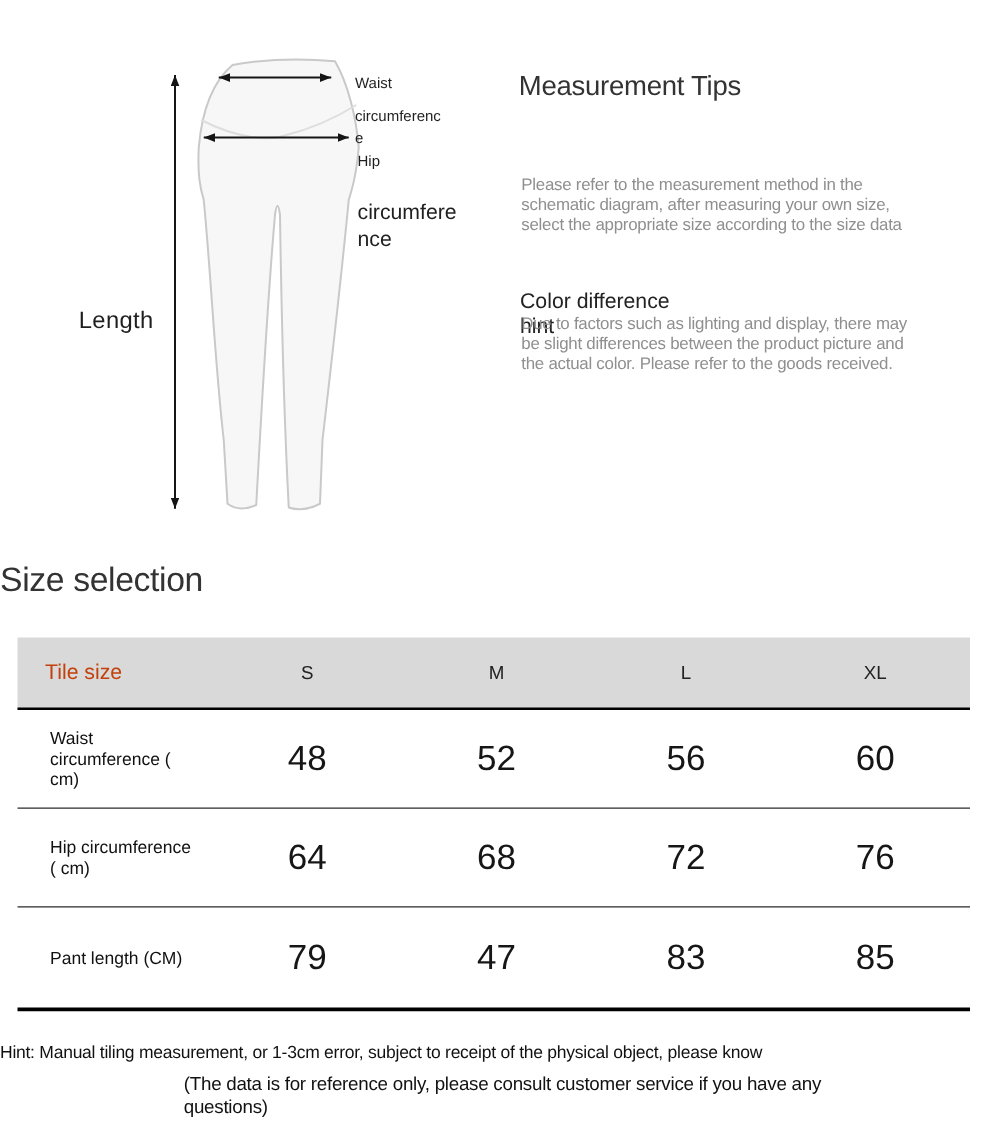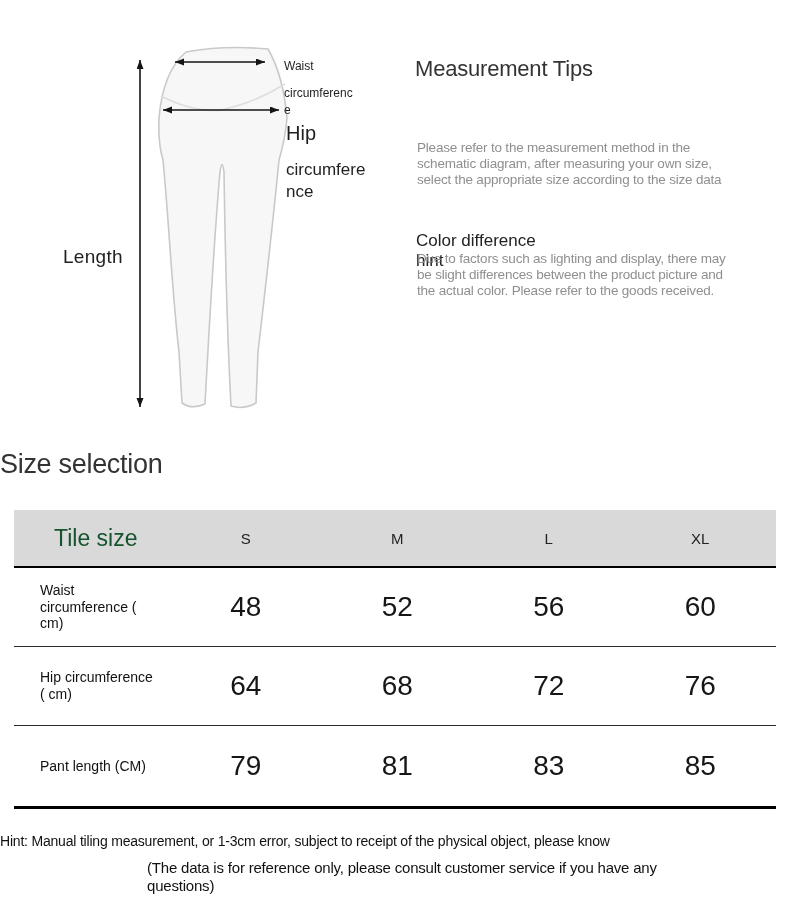--- a/index.html
+++ b/index.html
@@ -5,34 +5,34 @@
   html,body{margin:0;padding:0;background:#ffffff;}
   .page{
     position:relative;width:790px;height:918px;background:#ffffff;overflow:hidden;
     font-family:"Liberation Sans","DejaVu Sans",sans-serif;color:#222;
   }
   
   .diagram-svg{position:absolute;left:0;top:0;}
   .dlabel{position:absolute;color:#1f1f1f;margin-top:33px;}
   .lbl-waist{left:284px;top:26px;font-size:12px;}
   .lbl-waist-circ{left:284px;top:52px;width:72px;font-size:12px;line-height:1.45;word-break:break-all;}
-  .lbl-hip{left:286px;top:89px;font-size:20px;}
+  .lbl-hip{left:286px;top:89px;font-size:12px;}
   .lbl-hip-circ{left:286px;top:126px;width:86px;font-size:17px;line-height:1.3;word-break:break-all;}
   .lbl-length{left:63px;top:213px;font-size:19px;letter-spacing:.3px;}
   
   .tips-title{position:absolute;left:415px;top:56px;font-size:22px;font-weight:500;color:#333;letter-spacing:-.2px;}
   .tips-body{position:absolute;left:417px;top:96px;width:318px;font-size:13.5px;line-height:1.17;color:#8f8f8f;letter-spacing:-.2px;margin-top:44px;}
   .color-title{position:absolute;left:416px;top:203px;width:140px;font-size:17px;line-height:1.15;color:#222;margin-top:28px;}
   .color-body{position:absolute;left:417px;top:251px;width:322px;font-size:13.5px;line-height:1.17;color:#8f8f8f;letter-spacing:-.2px;}
   
   .size-title{position:absolute;left:0;top:449px;width:790px;text-align:left;font-size:27px;color:#333;letter-spacing:-.3px;}
   .size-table{position:absolute;left:14px;top:510px;width:762px;}
   .trow{display:grid;grid-template-columns:156px 1fr 1fr 1fr 1fr;align-items:center;}
   .thead{height:56px;background:#d9d9d9;border-bottom:2px solid #000;}
-  .th-label{padding-left:40px;font-size:23px;color:#14532d;}
+  .th-label{padding-left:22px;font-size:17px;color:#c2410c;}
   .th-size{text-align:center;font-size:15px;color:#222;}
   .tbody-row{height:78px;border-bottom:1px solid #2b2b2b;}
   .tbody-row.last{height:80px;border-bottom:3px solid #000;}
   .td-label{padding-left:26px;font-size:14px;line-height:1.2;color:#111;}
   .td-label span{display:inline-block;width:118px;}
   .td-value{text-align:center;font-size:28px;color:#161616;}
   
   .hint-line1{position:absolute;left:0;top:833px;width:790px;text-align:left;font-size:14px;color:#111;white-space:nowrap;letter-spacing:-.2px;}
   .hint-line2{position:absolute;left:147px;top:859px;width:540px;font-size:15px;line-height:1.18;color:#111;letter-spacing:-.2px;}
 </style>
@@ -102,21 +102,21 @@
       <div class="td-label"><span>Hip circumference ( cm)</span></div>
       <div class="td-value">64</div>
       <div class="td-value">68</div>
       <div class="td-value">72</div>
       <div class="td-value">76</div>
     </div>
 
     <div class="trow tbody-row last">
       <div class="td-label"><span>Pant length (CM)</span></div>
       <div class="td-value">79</div>
-      <div class="td-value">81</div>
+      <div class="td-value">47</div>
       <div class="td-value">83</div>
       <div class="td-value">85</div>
     </div>
   </div>
 
   <div class="hint-line1">Hint: Manual tiling measurement, or 1-3cm error, subject to receipt of the physical object, please know</div>
   <div class="hint-line2">(The data is for reference only, please consult customer service if you have any questions)</div>
 
 </div>
 

